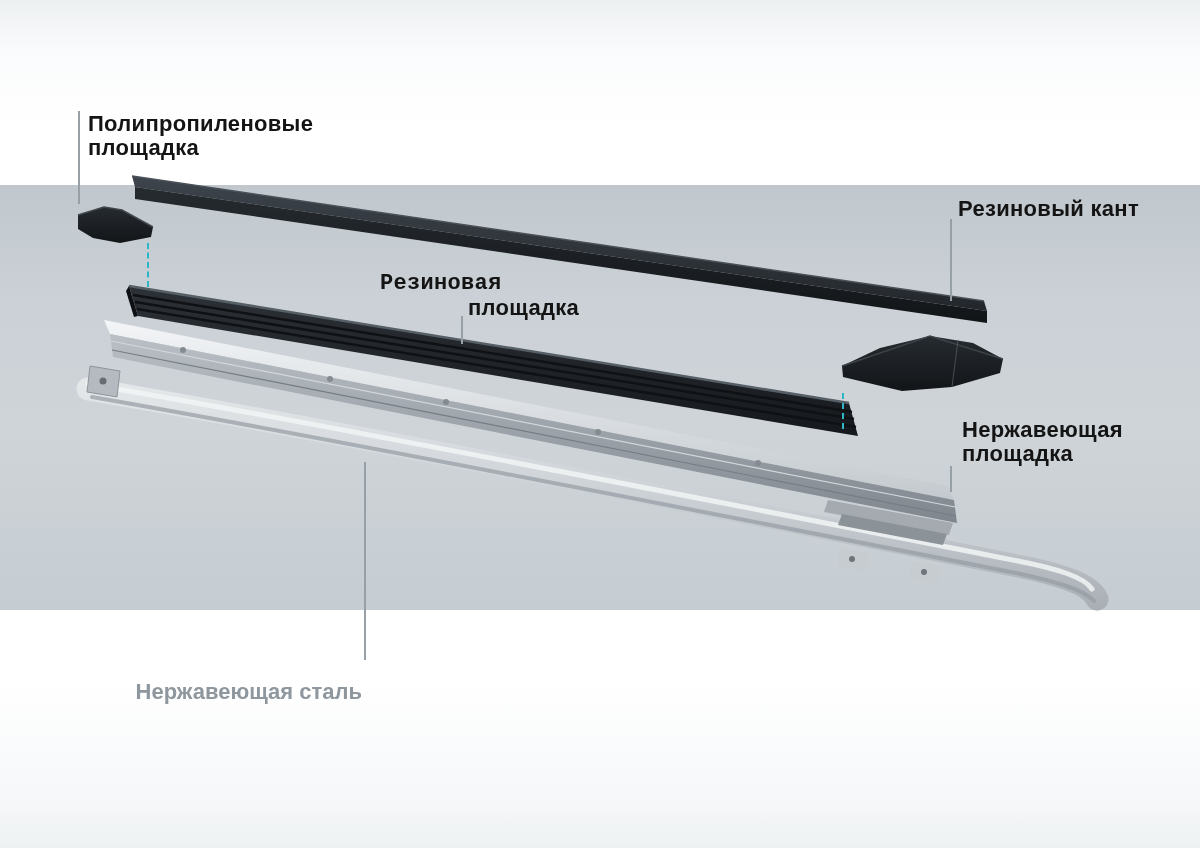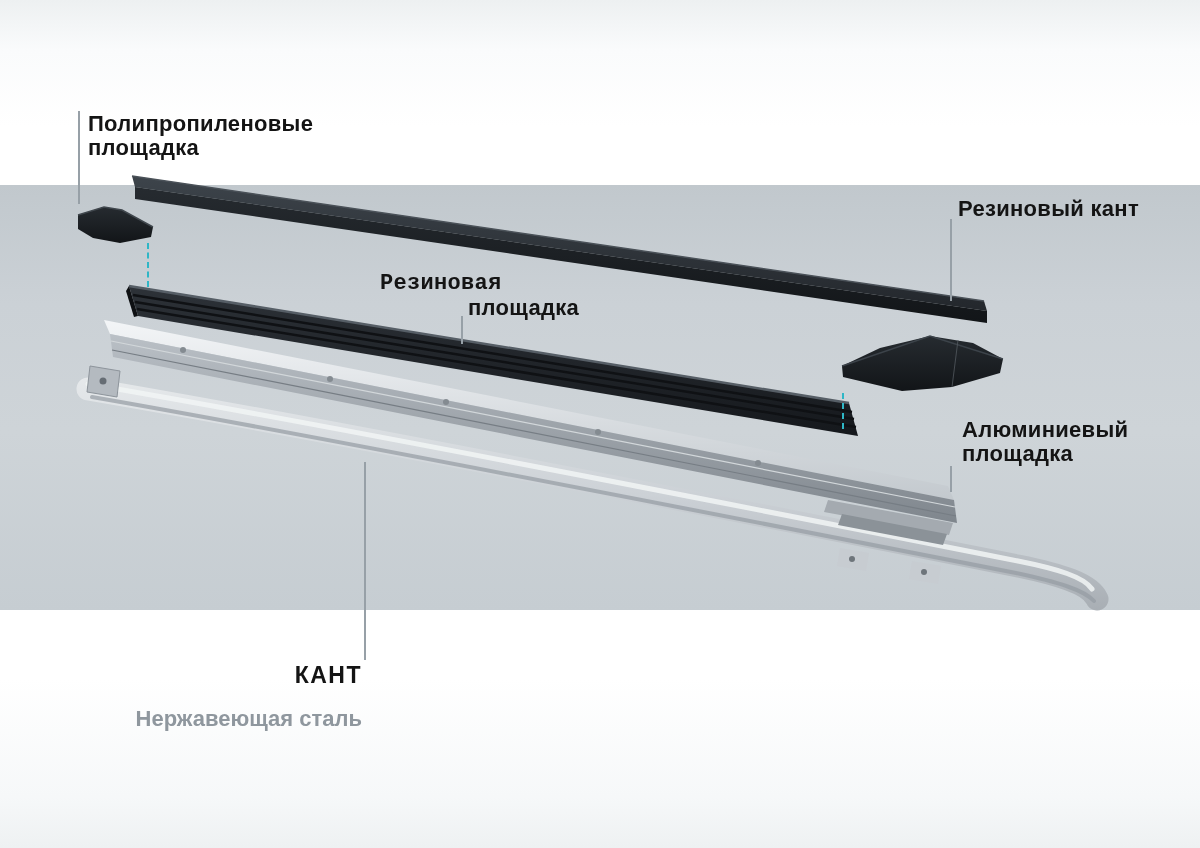--- a/index.html
+++ b/index.html
@@ -141,22 +141,21 @@
     <div>Полипропиленовые</div>
     <div>площадка</div>
   </div>
 
   <div class="label" style="left:958px; top:197px;text-align:center;">Резиновый кант</div>
 
   <div class="label" style="left:380px; top:272px;font-family:Liberation Mono, monospace;">Резиновая</div>
   <div class="label" style="left:468px; top:296px;">площадка</div>
 
   <div class="label" style="left:962px; top:418px;">
-    <div>Алюминиевый</div>
+    <div>Нержавеющая</div>
     <div>площадка</div>
   </div>
 
   <div class="kant-block" style="right:838px; top:662px; left:auto;">
-    <div class="kant-title">КАНТ</div>
     <div class="kant-sub">Нержавеющая сталь</div>
   </div>
 
 </div>
 
 </body></html>

